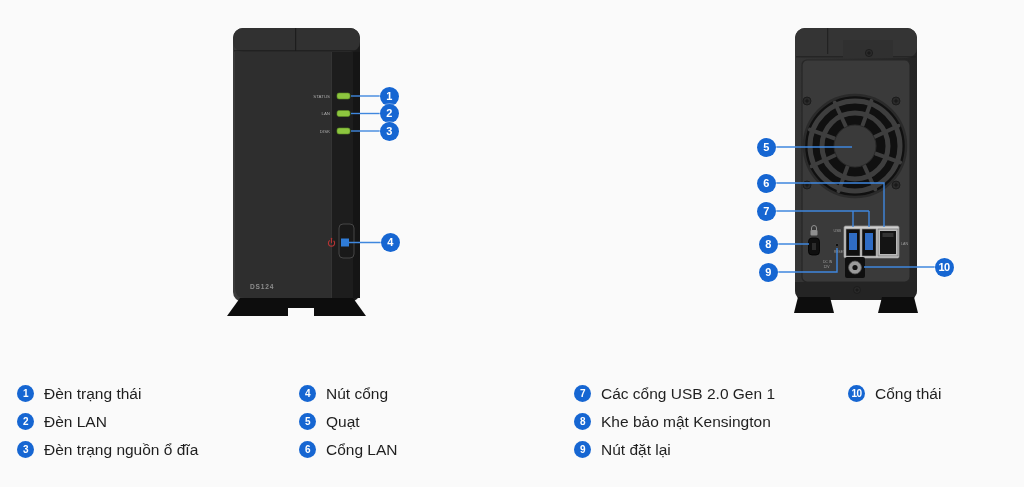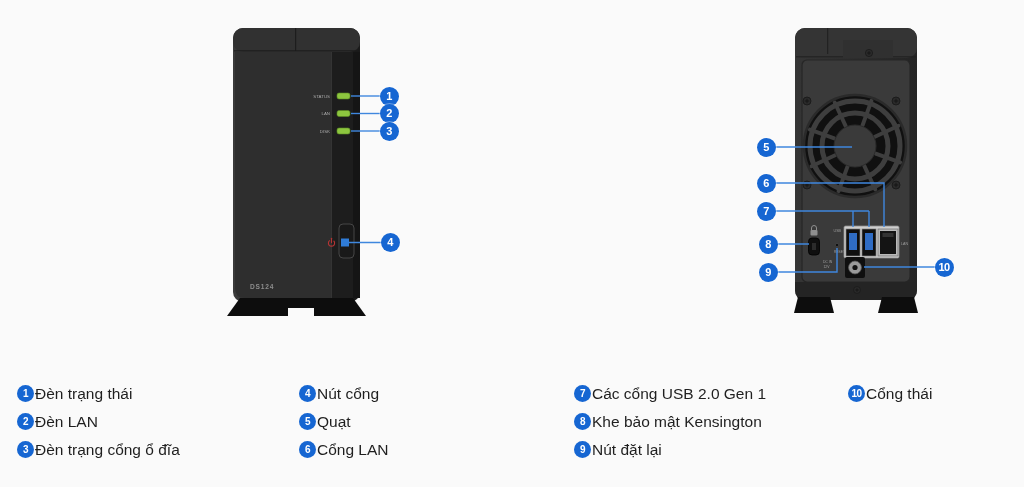--- a/index.html
+++ b/index.html
@@ -18,21 +18,21 @@
   }
   .legend-col{position:absolute;top:385px;}
   .legend-item{display:flex;align-items:center;height:17px;margin-bottom:11px;}
   .lbadge{
     flex:0 0 17px;width:17px;height:17px;border-radius:50%;
     background:#1666d2;color:#fff;font-size:10px;font-weight:700;
     display:flex;align-items:center;justify-content:center;
     letter-spacing:-0.5px;line-height:1;
   }
   .llabel{
-    margin-left:1px;font-size:15.5px;color:#1f1f1f;white-space:nowrap;
+    margin-left:10px;font-size:15.5px;color:#1f1f1f;white-space:nowrap;
   }
   svg text{font-family:"Liberation Sans","DejaVu Sans",sans-serif;}
 </style>
 </head>
 <body>
 
 <div class="stage">
 
   <svg class="art" width="1024" height="487" viewBox="0 0 1024 487">
     <defs>
@@ -203,21 +203,21 @@
     <div class="legend-item">
       <span class="lbadge">1</span>
       <span class="llabel">Đèn trạng thái</span>
     </div>
     <div class="legend-item">
       <span class="lbadge">2</span>
       <span class="llabel">Đèn LAN</span>
     </div>
     <div class="legend-item">
       <span class="lbadge">3</span>
-      <span class="llabel">Đèn trạng cổng ổ đĩa</span>
+      <span class="llabel">Đèn trạng nguồn ổ đĩa</span>
     </div>
   </div>
 
   <div class="legend-col" style="left:299px">
     <div class="legend-item">
       <span class="lbadge">4</span>
       <span class="llabel">Nút cổng</span>
     </div>
     <div class="legend-item">
       <span class="lbadge">5</span>

